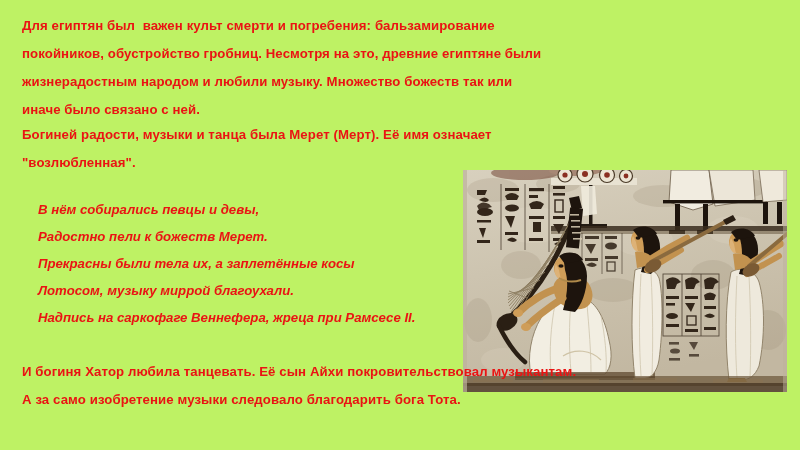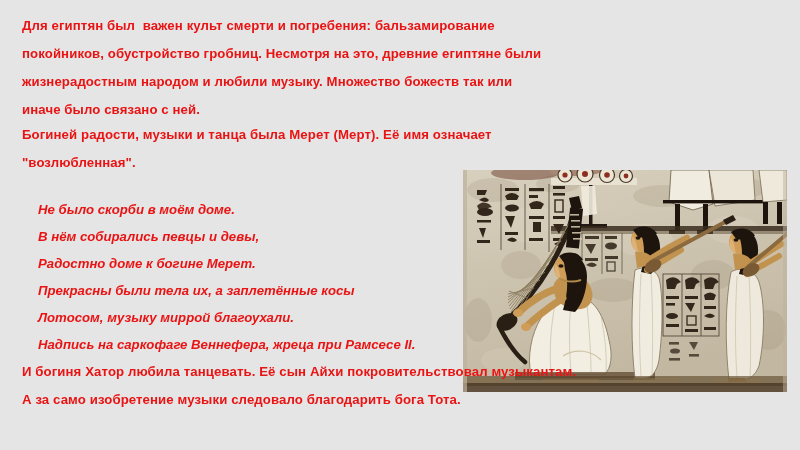--- a/index.html
+++ b/index.html
@@ -10,21 +10,21 @@
     width: 800px;
     height: 450px;
     background: #e3b8b1;
     font-family: "Liberation Sans", sans-serif;
     overflow: hidden;
   }
   #slide {
     position: relative;
     width: 800px;
     height: 450px;
-    background: #e5e5e5;
+    background: #bef264;
     overflow: hidden;
   }
   .para {
     position: absolute;
     color: #ea1313;
     font-weight: bold;
     font-size: 13.2px;
     line-height: 28px;
     letter-spacing: 0.1px;
     white-space: pre-wrap;
@@ -79,23 +79,22 @@
 </head>
 <body>
 
 <div id="slide">
 
   <div class="para" id="para-intro">Для египтян был  важен культ смерти и погребения: бальзамирование покойников, обустройство гробниц. Несмотря на это, древние египтяне были жизнерадостным народом и любили музыку. Множество божеств так или иначе было связано с ней.</div>
 
   <div class="para" id="para-meret">Богиней радости, музыки и танца была Мерет (Мерт). Её имя означает "возлюбленная".</div>
 
   <div id="poem">
-    <div class="poem-line">Не было скорби в моём доме.</div>
     <div class="poem-line">В нём собирались певцы и девы,</div>
-    <div class="poem-line">Радостно доме к богине Мерет.</div>
+    <div class="poem-line">Радостно пели к божеств Мерет.</div>
     <div class="poem-line">Прекрасны были тела их, а заплетённые косы</div>
     <div class="poem-line">Лотосом, музыку миррой благоухали.</div>
     <div class="poem-line">Надпись на саркофаге Веннефера, жреца при Рамсесе II.</div>
   </div>
 
   <div id="tomb-image">
     <svg viewBox="0 0 324 222" preserveAspectRatio="none">
       <defs>
         <linearGradient id="wallGrad" x1="0" y1="0" x2="0.3" y2="1">
           <stop offset="0%" stop-color="#d8d0be"></stop>

